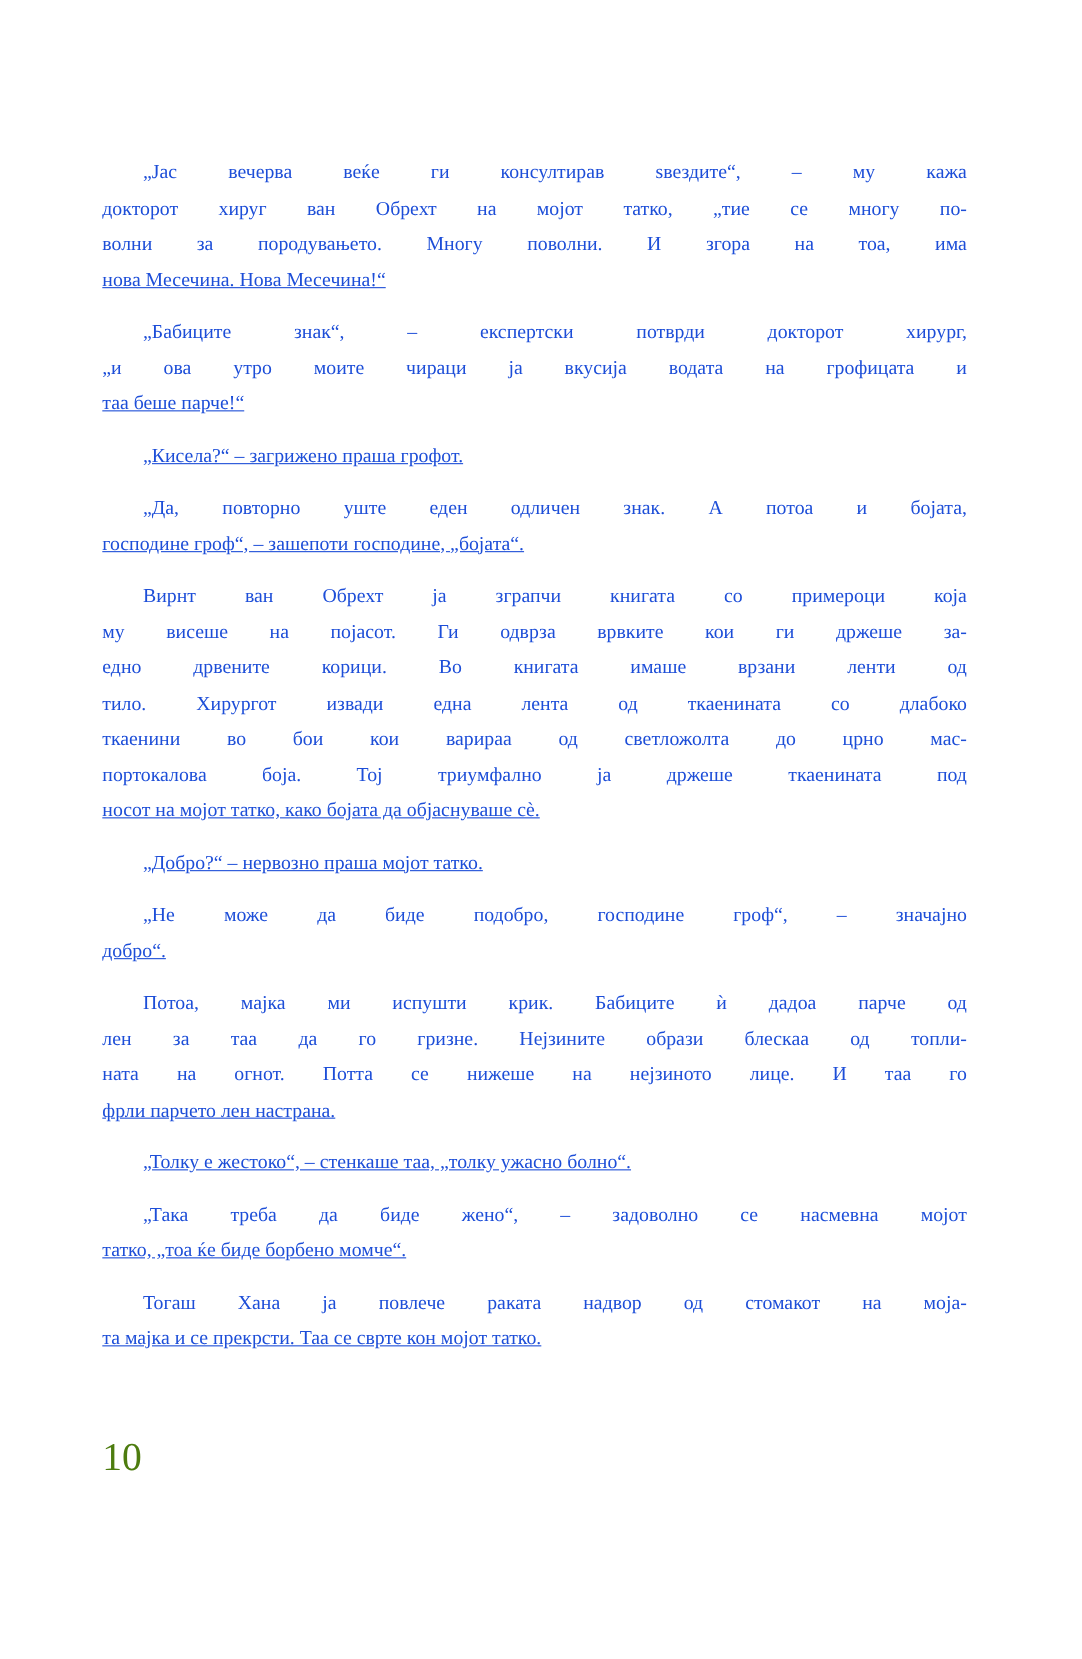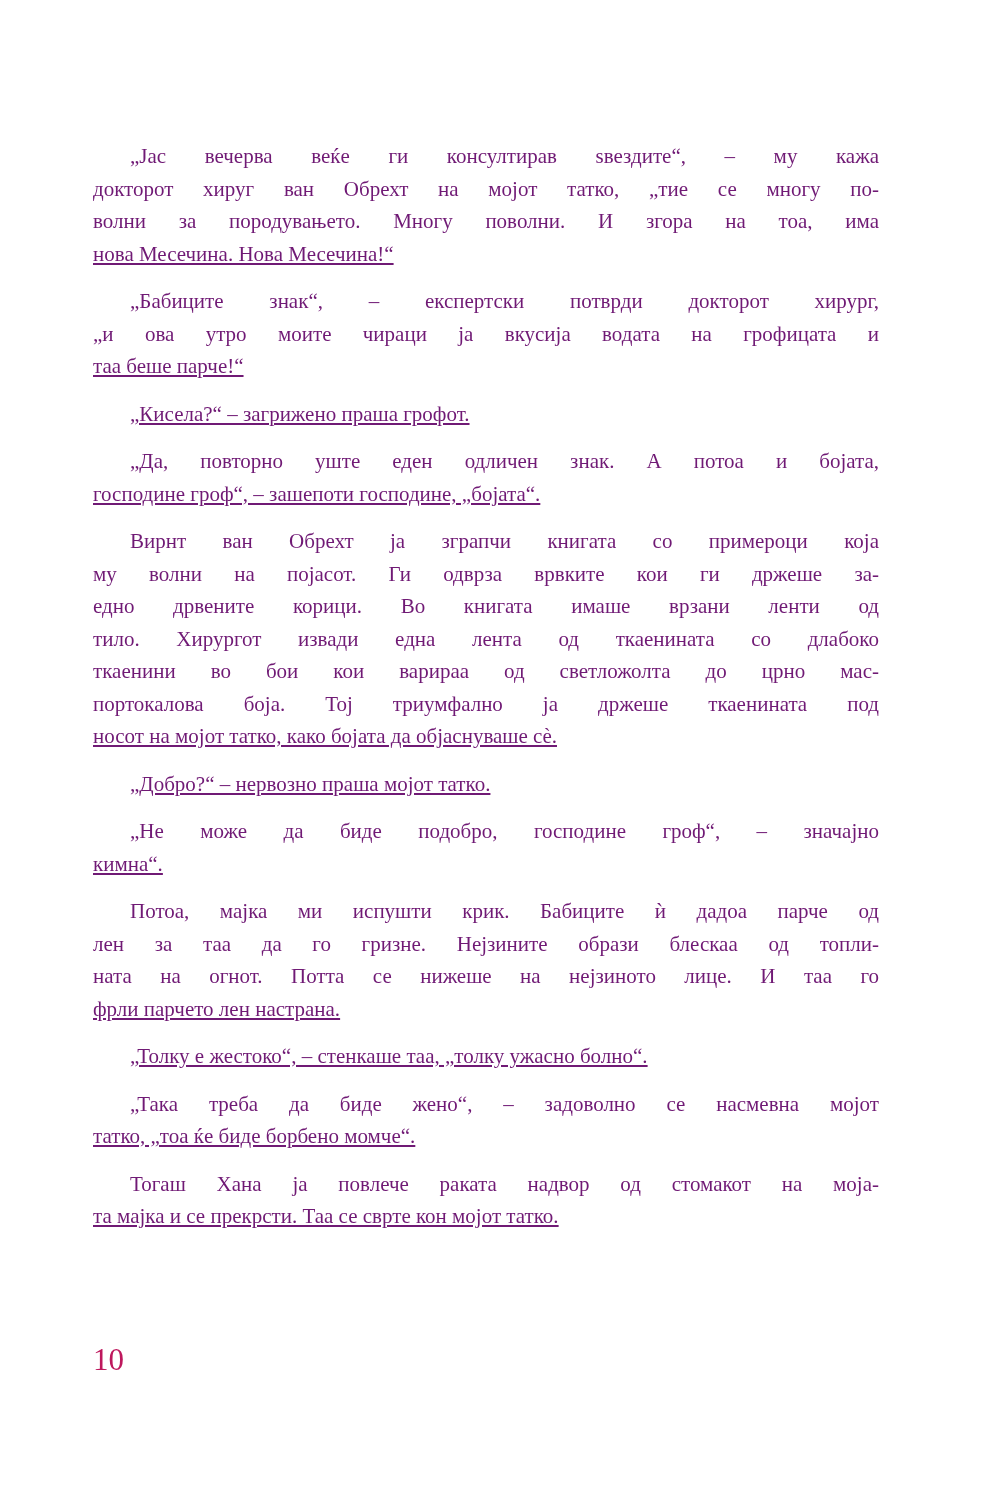--- a/index.html
+++ b/index.html
@@ -1,25 +1,25 @@
 <!DOCTYPE html>
 <html><head>
 <meta charset="utf-8">
 <style>
   html, body { margin: 0; padding: 0; background: #ffffff; }
   body { width: 984px; height: 1508px; position: relative; overflow: hidden; }
   .page { position: absolute; left: 93px; top: 140px; width: 786px;
-    font-family: "Liberation Serif", "DejaVu Serif", serif; font-size: 21px; color: #701a75; }
+    font-family: "Liberation Serif", "DejaVu Serif", serif; font-size: 18px; color: #1d4ed8; }
   .para { margin: 0 0 15px 0; }
   .line { display: block; height: 32.5px; line-height: 32.5px; white-space: nowrap;
     text-align: justify; text-align-last: justify; transform-origin: left center; }
   .line.last { text-align-last: left; text-decoration: underline; }
   .line.first { padding-left: 37px; }
-  .pagenum { position: absolute; left: 93px; top: 1344px; font-family: "Liberation Serif", serif;
-    font-size: 31px; color: #be185d; line-height: 32px; }
+  .pagenum { position: absolute; left: 93px; top: 1308px; font-family: "Liberation Serif", serif;
+    font-size: 36px; color: #4d7c0f; line-height: 32px; }
 </style>
 </head>
 <body>
 
 <div class="page" id="page">
     <div class="para">
       <span class="line first">„Јас вечерва веќе ги консултирав ѕвездите“, – му кажа</span>
       <span class="line">докторот хируг ван Обрехт на мојот татко, „тие се многу по-</span>
       <span class="line">волни за породувањето. Многу поволни. И згора на тоа, има</span>
       <span class="line last">нова Месечина. Нова Месечина!“</span>
@@ -31,33 +31,33 @@
     </div>
     <div class="para">
       <span class="line first last">„Кисела?“ – загрижено праша грофот.</span>
     </div>
     <div class="para">
       <span class="line first">„Да, повторно уште еден одличен знак. А потоа и бојата,</span>
       <span class="line last">господине гроф“, – зашепоти господине, „бојата“.</span>
     </div>
     <div class="para">
       <span class="line first">Вирнт ван Обрехт ја зграпчи книгата со примероци која</span>
-      <span class="line">му волни на појасот. Ги одврза врвките кои ги држеше за-</span>
+      <span class="line">му висеше на појасот. Ги одврза врвките кои ги држеше за-</span>
       <span class="line">едно дрвените корици. Во книгата имаше врзани ленти од</span>
       <span class="line">тило. Хирургот извади една лента од ткаенината со длабоко</span>
       <span class="line">ткаенини во бои кои варираа од светложолта до црно мас-</span>
       <span class="line">портокалова боја. Тој триумфално ја држеше ткаенината под</span>
       <span class="line last">носот на мојот татко, како бојата да објаснуваше сѐ.</span>
     </div>
     <div class="para">
       <span class="line first last">„Добро?“ – нервозно праша мојот татко.</span>
     </div>
     <div class="para">
       <span class="line first">„Не може да биде подобро, господине гроф“, – значајно</span>
-      <span class="line last">кимна“.</span>
+      <span class="line last">добро“.</span>
     </div>
     <div class="para">
       <span class="line first">Потоа, мајка ми испушти крик. Бабиците ѝ дадоа парче од</span>
       <span class="line">лен за таа да го гризне. Нејзините образи блескаа од топли-</span>
       <span class="line">ната на огнот. Потта се нижеше на нејзиното лице. И таа го</span>
       <span class="line last">фрли парчето лен настрана.</span>
     </div>
     <div class="para">
       <span class="line first last">„Толку е жестоко“, – стенкаше таа, „толку ужасно болно“.</span>
     </div>

